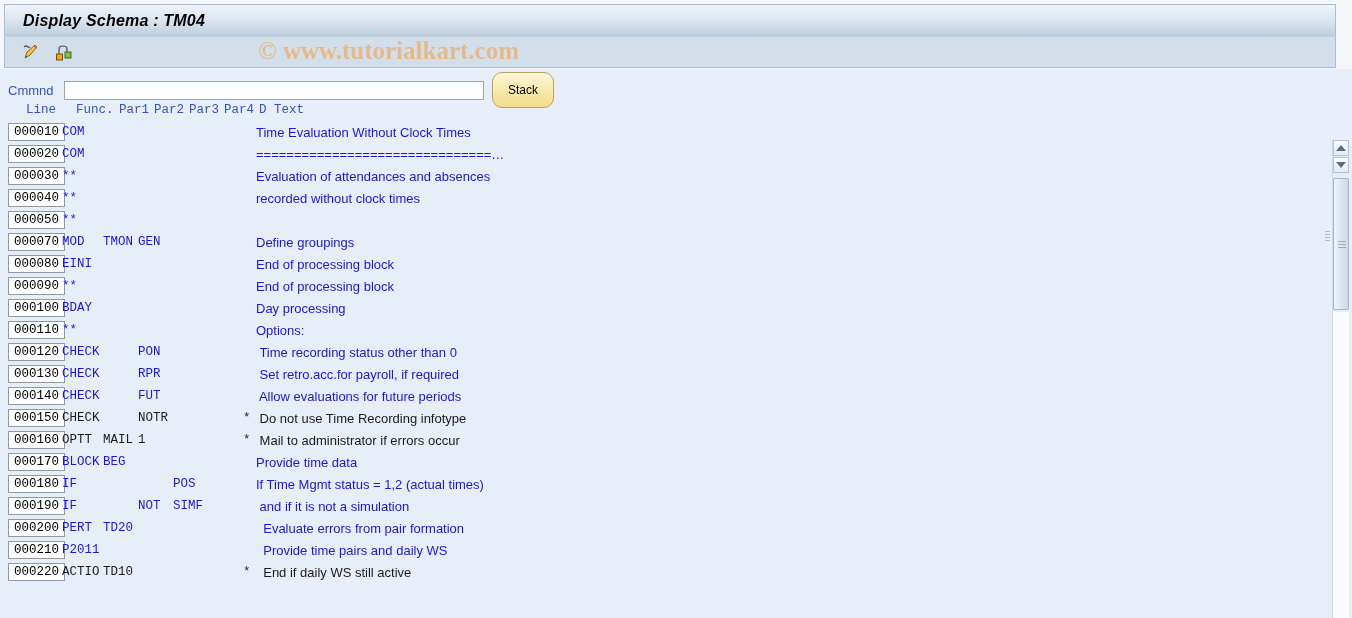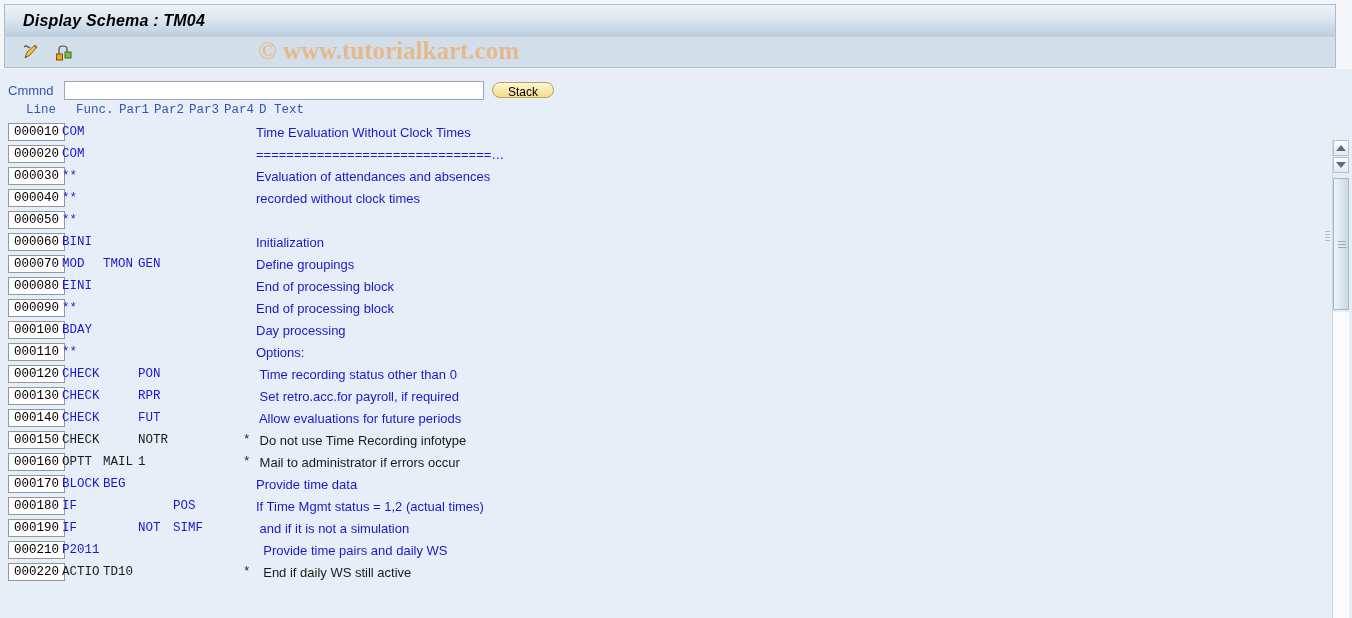--- a/index.html
+++ b/index.html
@@ -98,21 +98,21 @@
     border: 1px solid #9aa6b4;
     background: #ffffff;
     font-size: 12px;
     padding: 0 3px;
     outline: none;
     color: #000;
     font-family: "Liberation Sans", sans-serif;
   }
   .stack-btn {
     margin-left: 8px;
-    width: 62px; height: 16px;
+    width: 62px; height: 36px;
     background: linear-gradient(to bottom,#fdf6da 0%,#f7e8a8 55%,#f2dd8c 100%);
     border: 1px solid #b9a361;
     border-radius: 10px;
     font-size: 12px;
     color: #000;
     cursor: pointer;
     font-family: "Liberation Sans", sans-serif;
     padding: 0;
     line-height: 18px;
   }
@@ -287,34 +287,34 @@
         <span class="h-p4">Par4</span>
         <span class="h-d">D</span>
         <span class="h-text">Text</span>
       </div>
       <div id="rows-host">
           <div class="row blue"><div class="lineno">000010</div><span class="cell c-func">COM</span><span class="cell c-p1"></span><span class="cell c-p2"></span><span class="cell c-p3"></span><span class="cell c-p4"></span><span class="cell c-d"></span><span class="cell c-text">Time Evaluation Without Clock Times</span></div>
           <div class="row blue"><div class="lineno">000020</div><span class="cell c-func">COM</span><span class="cell c-p1"></span><span class="cell c-p2"></span><span class="cell c-p3"></span><span class="cell c-p4"></span><span class="cell c-d"></span><span class="cell c-text">===============================…</span></div>
           <div class="row blue"><div class="lineno">000030</div><span class="cell c-func">**</span><span class="cell c-p1"></span><span class="cell c-p2"></span><span class="cell c-p3"></span><span class="cell c-p4"></span><span class="cell c-d"></span><span class="cell c-text">Evaluation of attendances and absences</span></div>
           <div class="row blue"><div class="lineno">000040</div><span class="cell c-func">**</span><span class="cell c-p1"></span><span class="cell c-p2"></span><span class="cell c-p3"></span><span class="cell c-p4"></span><span class="cell c-d"></span><span class="cell c-text">recorded without clock times</span></div>
           <div class="row blue"><div class="lineno">000050</div><span class="cell c-func">**</span><span class="cell c-p1"></span><span class="cell c-p2"></span><span class="cell c-p3"></span><span class="cell c-p4"></span><span class="cell c-d"></span><span class="cell c-text"></span></div>
-          <div class="row blue"><div class="lineno">000060</div><span class="cell c-func">BINI</span><span class="cell c-p1"></span><span class="cell c-p2"></span><span class="cell c-p3"></span><span class="cell c-p4"></span><span class="cell c-d"></span><span class="cell c-text">Initialization</span></div>
           <div class="row blue"><div class="lineno">000070</div><span class="cell c-func">MOD</span><span class="cell c-p1">TMON</span><span class="cell c-p2">GEN</span><span class="cell c-p3"></span><span class="cell c-p4"></span><span class="cell c-d"></span><span class="cell c-text">Define groupings</span></div>
           <div class="row blue"><div class="lineno">000080</div><span class="cell c-func">EINI</span><span class="cell c-p1"></span><span class="cell c-p2"></span><span class="cell c-p3"></span><span class="cell c-p4"></span><span class="cell c-d"></span><span class="cell c-text">End of processing block</span></div>
           <div class="row blue"><div class="lineno">000090</div><span class="cell c-func">**</span><span class="cell c-p1"></span><span class="cell c-p2"></span><span class="cell c-p3"></span><span class="cell c-p4"></span><span class="cell c-d"></span><span class="cell c-text">End of processing block</span></div>
           <div class="row blue"><div class="lineno">000100</div><span class="cell c-func">BDAY</span><span class="cell c-p1"></span><span class="cell c-p2"></span><span class="cell c-p3"></span><span class="cell c-p4"></span><span class="cell c-d"></span><span class="cell c-text">Day processing</span></div>
           <div class="row blue"><div class="lineno">000110</div><span class="cell c-func">**</span><span class="cell c-p1"></span><span class="cell c-p2"></span><span class="cell c-p3"></span><span class="cell c-p4"></span><span class="cell c-d"></span><span class="cell c-text">Options:</span></div>
           <div class="row blue"><div class="lineno">000120</div><span class="cell c-func">CHECK</span><span class="cell c-p1"></span><span class="cell c-p2">PON</span><span class="cell c-p3"></span><span class="cell c-p4"></span><span class="cell c-d"></span><span class="cell c-text"> Time recording status other than 0</span></div>
           <div class="row blue"><div class="lineno">000130</div><span class="cell c-func">CHECK</span><span class="cell c-p1"></span><span class="cell c-p2">RPR</span><span class="cell c-p3"></span><span class="cell c-p4"></span><span class="cell c-d"></span><span class="cell c-text"> Set retro.acc.for payroll, if required</span></div>
           <div class="row blue"><div class="lineno">000140</div><span class="cell c-func">CHECK</span><span class="cell c-p1"></span><span class="cell c-p2">FUT</span><span class="cell c-p3"></span><span class="cell c-p4"></span><span class="cell c-d"></span><span class="cell c-text"> Allow evaluations for future periods</span></div>
           <div class="row dark"><div class="lineno">000150</div><span class="cell c-func">CHECK</span><span class="cell c-p1"></span><span class="cell c-p2">NOTR</span><span class="cell c-p3"></span><span class="cell c-p4"></span><span class="cell c-d">*</span><span class="cell c-text"> Do not use Time Recording infotype</span></div>
           <div class="row dark"><div class="lineno">000160</div><span class="cell c-func">OPTT</span><span class="cell c-p1">MAIL</span><span class="cell c-p2">1</span><span class="cell c-p3"></span><span class="cell c-p4"></span><span class="cell c-d">*</span><span class="cell c-text"> Mail to administrator if errors occur</span></div>
           <div class="row blue"><div class="lineno">000170</div><span class="cell c-func">BLOCK</span><span class="cell c-p1">BEG</span><span class="cell c-p2"></span><span class="cell c-p3"></span><span class="cell c-p4"></span><span class="cell c-d"></span><span class="cell c-text">Provide time data</span></div>
           <div class="row blue"><div class="lineno">000180</div><span class="cell c-func">IF</span><span class="cell c-p1"></span><span class="cell c-p2"></span><span class="cell c-p3">POS</span><span class="cell c-p4"></span><span class="cell c-d"></span><span class="cell c-text">If Time Mgmt status = 1,2 (actual times)</span></div>
           <div class="row blue"><div class="lineno">000190</div><span class="cell c-func">IF</span><span class="cell c-p1"></span><span class="cell c-p2">NOT</span><span class="cell c-p3">SIMF</span><span class="cell c-p4"></span><span class="cell c-d"></span><span class="cell c-text"> and if it is not a simulation</span></div>
+          <div class="row blue"><div class="lineno">000200</div><span class="cell c-func">PERT</span><span class="cell c-p1">TD20</span><span class="cell c-p2"></span><span class="cell c-p3"></span><span class="cell c-p4"></span><span class="cell c-d"></span><span class="cell c-text">  Evaluate errors from pair formation</span></div>
           <div class="row blue"><div class="lineno">000210</div><span class="cell c-func">P2011</span><span class="cell c-p1"></span><span class="cell c-p2"></span><span class="cell c-p3"></span><span class="cell c-p4"></span><span class="cell c-d"></span><span class="cell c-text">  Provide time pairs and daily WS</span></div>
           <div class="row dark"><div class="lineno">000220</div><span class="cell c-func">ACTIO</span><span class="cell c-p1">TD10</span><span class="cell c-p2"></span><span class="cell c-p3"></span><span class="cell c-p4"></span><span class="cell c-d">*</span><span class="cell c-text">  End if daily WS still active</span></div>
         </div>
     </div>
 
     <div class="vscroll">
       <div class="sb-btn up">
         <span class="arrow-up"></span>
       </div>
       <div class="sb-btn down">

